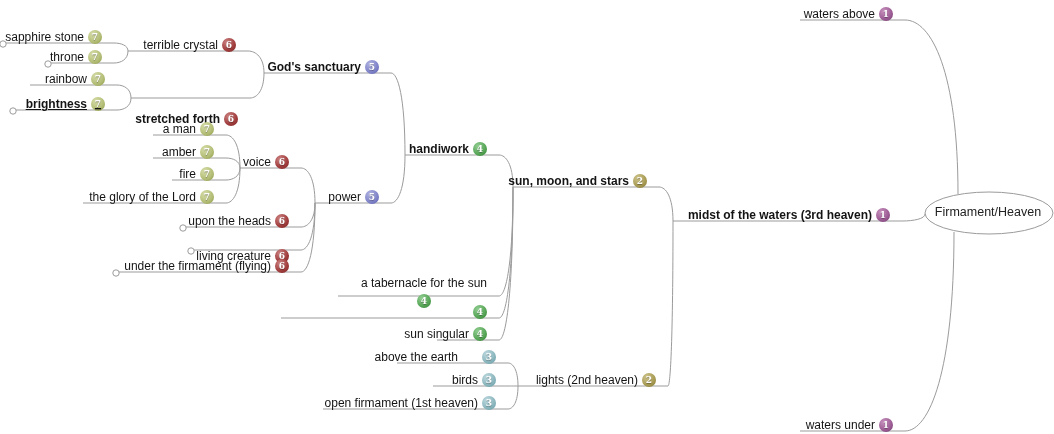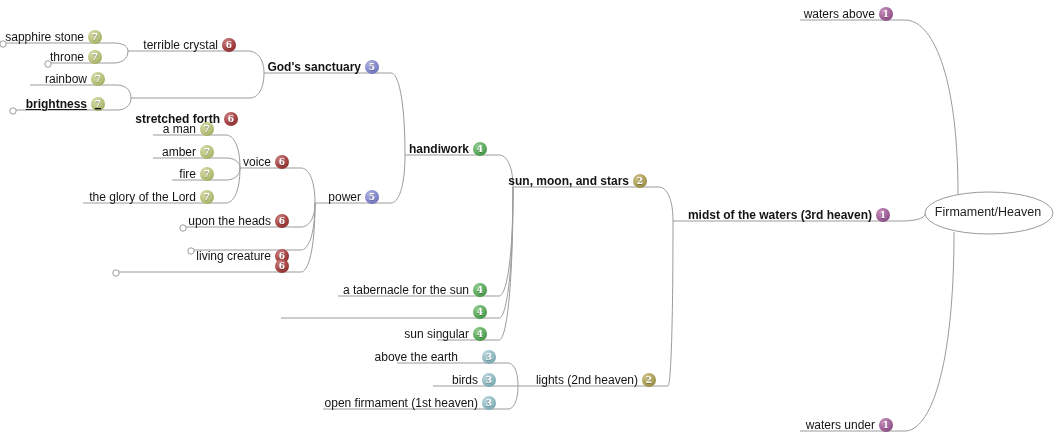--- a/index.html
+++ b/index.html
@@ -131,23 +131,24 @@
       </div>
       <div class="node" style="right: 765px; top: 207px;">
         <span>upon the heads</span>
         <span class="badge" style="background: radial-gradient(circle at 35% 30%, rgb(204, 130, 130), rgb(160, 59, 59) 60%, rgb(119, 38, 38) 100%);">6</span>
       </div>
       <div class="node" style="right: 765px; top: 242px;">
         <span>living creature</span>
         <span class="badge" style="background: radial-gradient(circle at 35% 30%, rgb(204, 130, 130), rgb(160, 59, 59) 60%, rgb(119, 38, 38) 100%);">6</span>
       </div>
       <div class="node" style="right: 765px; top: 252px;">
+        <span>under the firmament (flying)</span>
         <span class="badge" style="background: radial-gradient(circle at 35% 30%, rgb(204, 130, 130), rgb(160, 59, 59) 60%, rgb(119, 38, 38) 100%);">6</span>
       </div>
-      <div class="node" style="right: 567px; top: 276px;">
+      <div class="node" style="right: 567px; top: 276px; flex-direction: column;">
         <span>a tabernacle for the sun</span>
         <span class="badge" style="background: radial-gradient(circle at 35% 30%, rgb(146, 206, 146), rgb(85, 164, 85) 60%, rgb(46, 125, 46) 100%);">4</span>
       </div>
       <div class="node" style="right: 567px; top: 298px;">
         <span class="badge" style="background: radial-gradient(circle at 35% 30%, rgb(146, 206, 146), rgb(85, 164, 85) 60%, rgb(46, 125, 46) 100%);">4</span>
       </div>
       <div class="node" style="right: 567px; top: 320px;">
         <span>sun singular</span>
         <span class="badge" style="background: radial-gradient(circle at 35% 30%, rgb(146, 206, 146), rgb(85, 164, 85) 60%, rgb(46, 125, 46) 100%);">4</span>
       </div>

